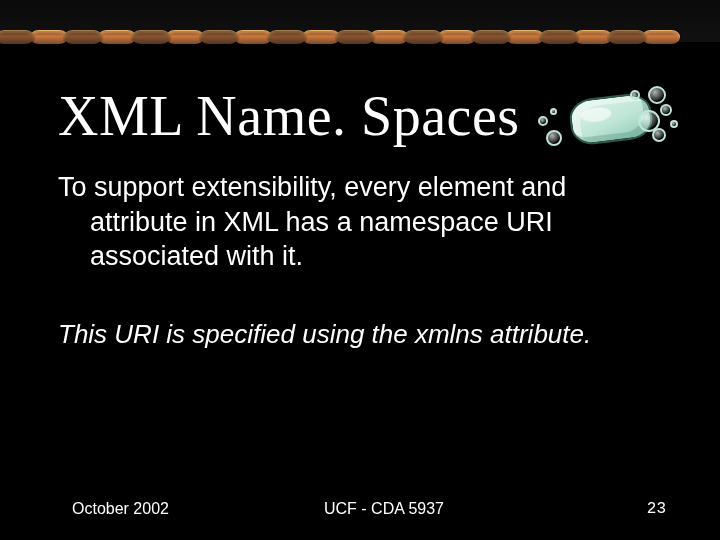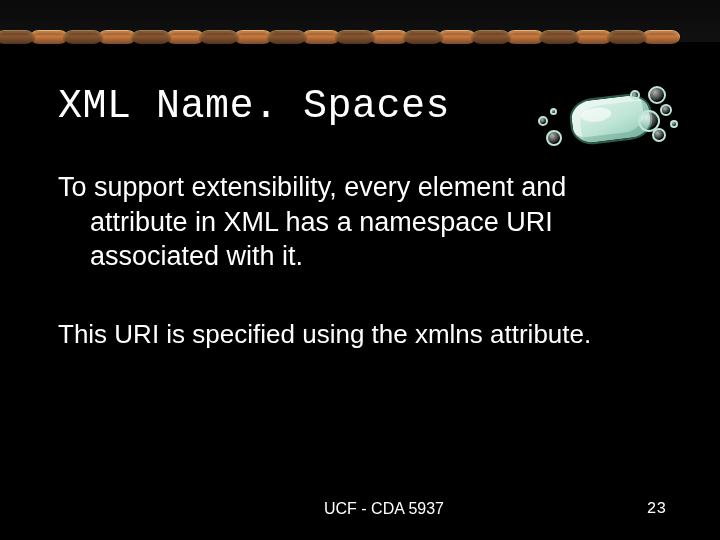--- a/index.html
+++ b/index.html
@@ -61,43 +61,44 @@
     left:10px; top:8px;
     width:30px; height:14px;
     border-radius:50%;
     background: rgba(255,255,255,.6);
     filter: blur(.5px);
   }
   .slide-title {
     position: absolute;
     left: 58px;
     top: 84px;
-    font-family: Liberation Mono, monospace;
+    font-family: Liberation Serif, serif;
     font-weight: 400;
-    font-size: 40px;
+    font-size: 56px;
     letter-spacing: .5px;
     color: #fff;
   }
   .body-text {
     position: absolute;
     left: 58px;
     right: 60px;
     top: 170px;
     font-size: 27px;
     line-height: 1.28;
     color: #fff;
   }
   .para2 {
     position: absolute;
     left: 58px;
     right: 60px;
     top: 318px;
     font-size: 26px;
     line-height: 1.28;
     color: #fff;
+    font-style: italic;
   }
   .indent { display:block; padding-left: 32px; text-indent: -32px; }
   .footer {
     position: absolute;
     left: 0; right: 0;
     bottom: 18px;
     height: 22px;
     font-size: 16px;
     color: #fff;
   }
@@ -149,15 +150,16 @@
 
 <div class="body-text">
   <span class="indent">To support extensibility, every element and attribute in XML has a namespace URI associated with it.</span>
 </div>
 
 <div class="para2">
   <span class="indent">This URI is specified using the xmlns attribute.</span>
 </div>
 
 <div class="footer">
+  <div class="footer-left">October 2002</div>
   <div class="footer-center">UCF - CDA 5937</div>
   <div class="footer-right">23</div>
 </div>
 
 </body></html>

